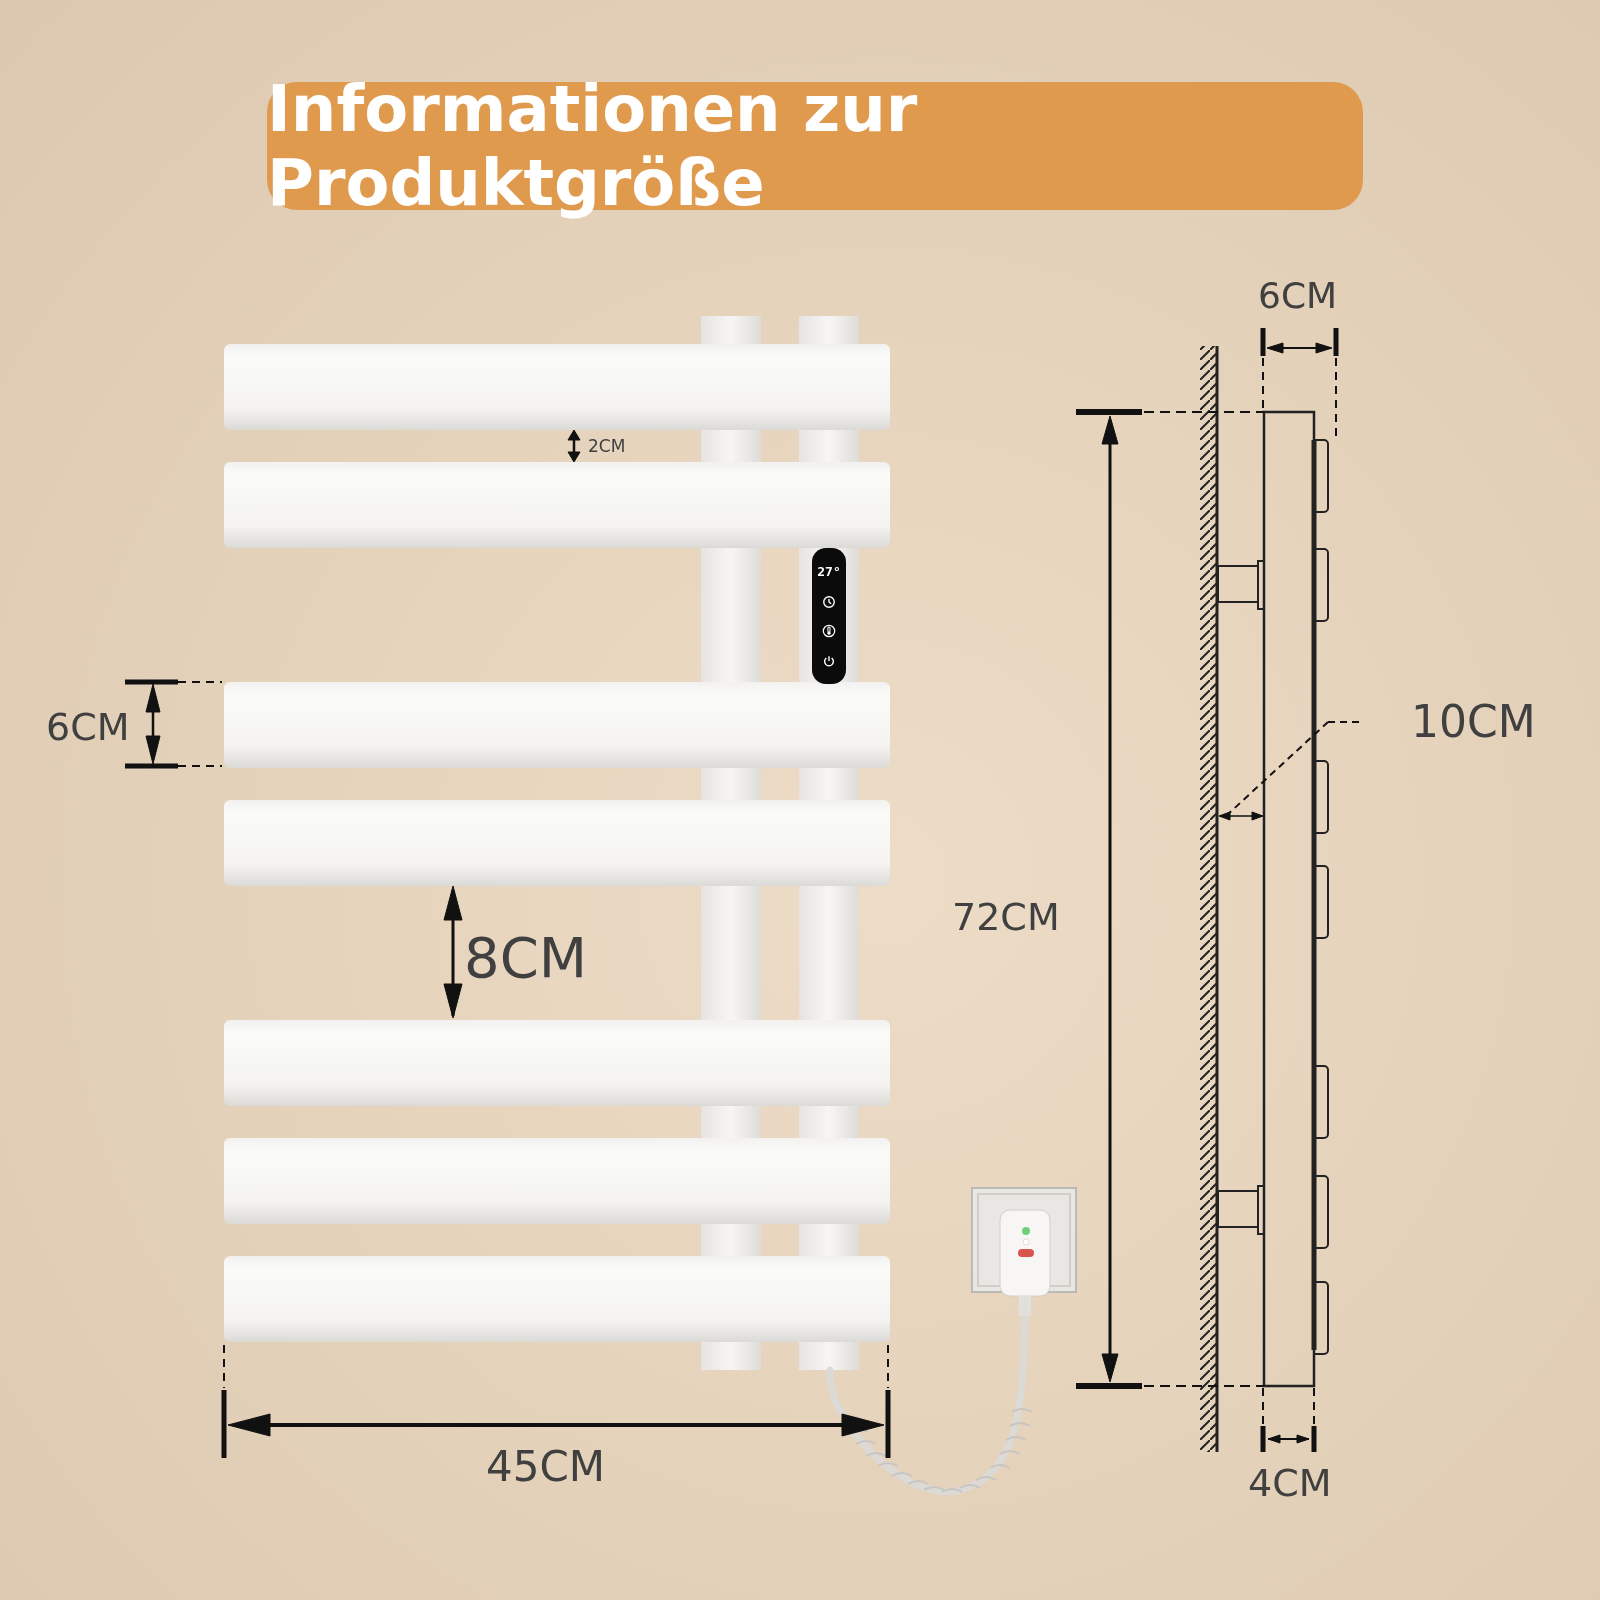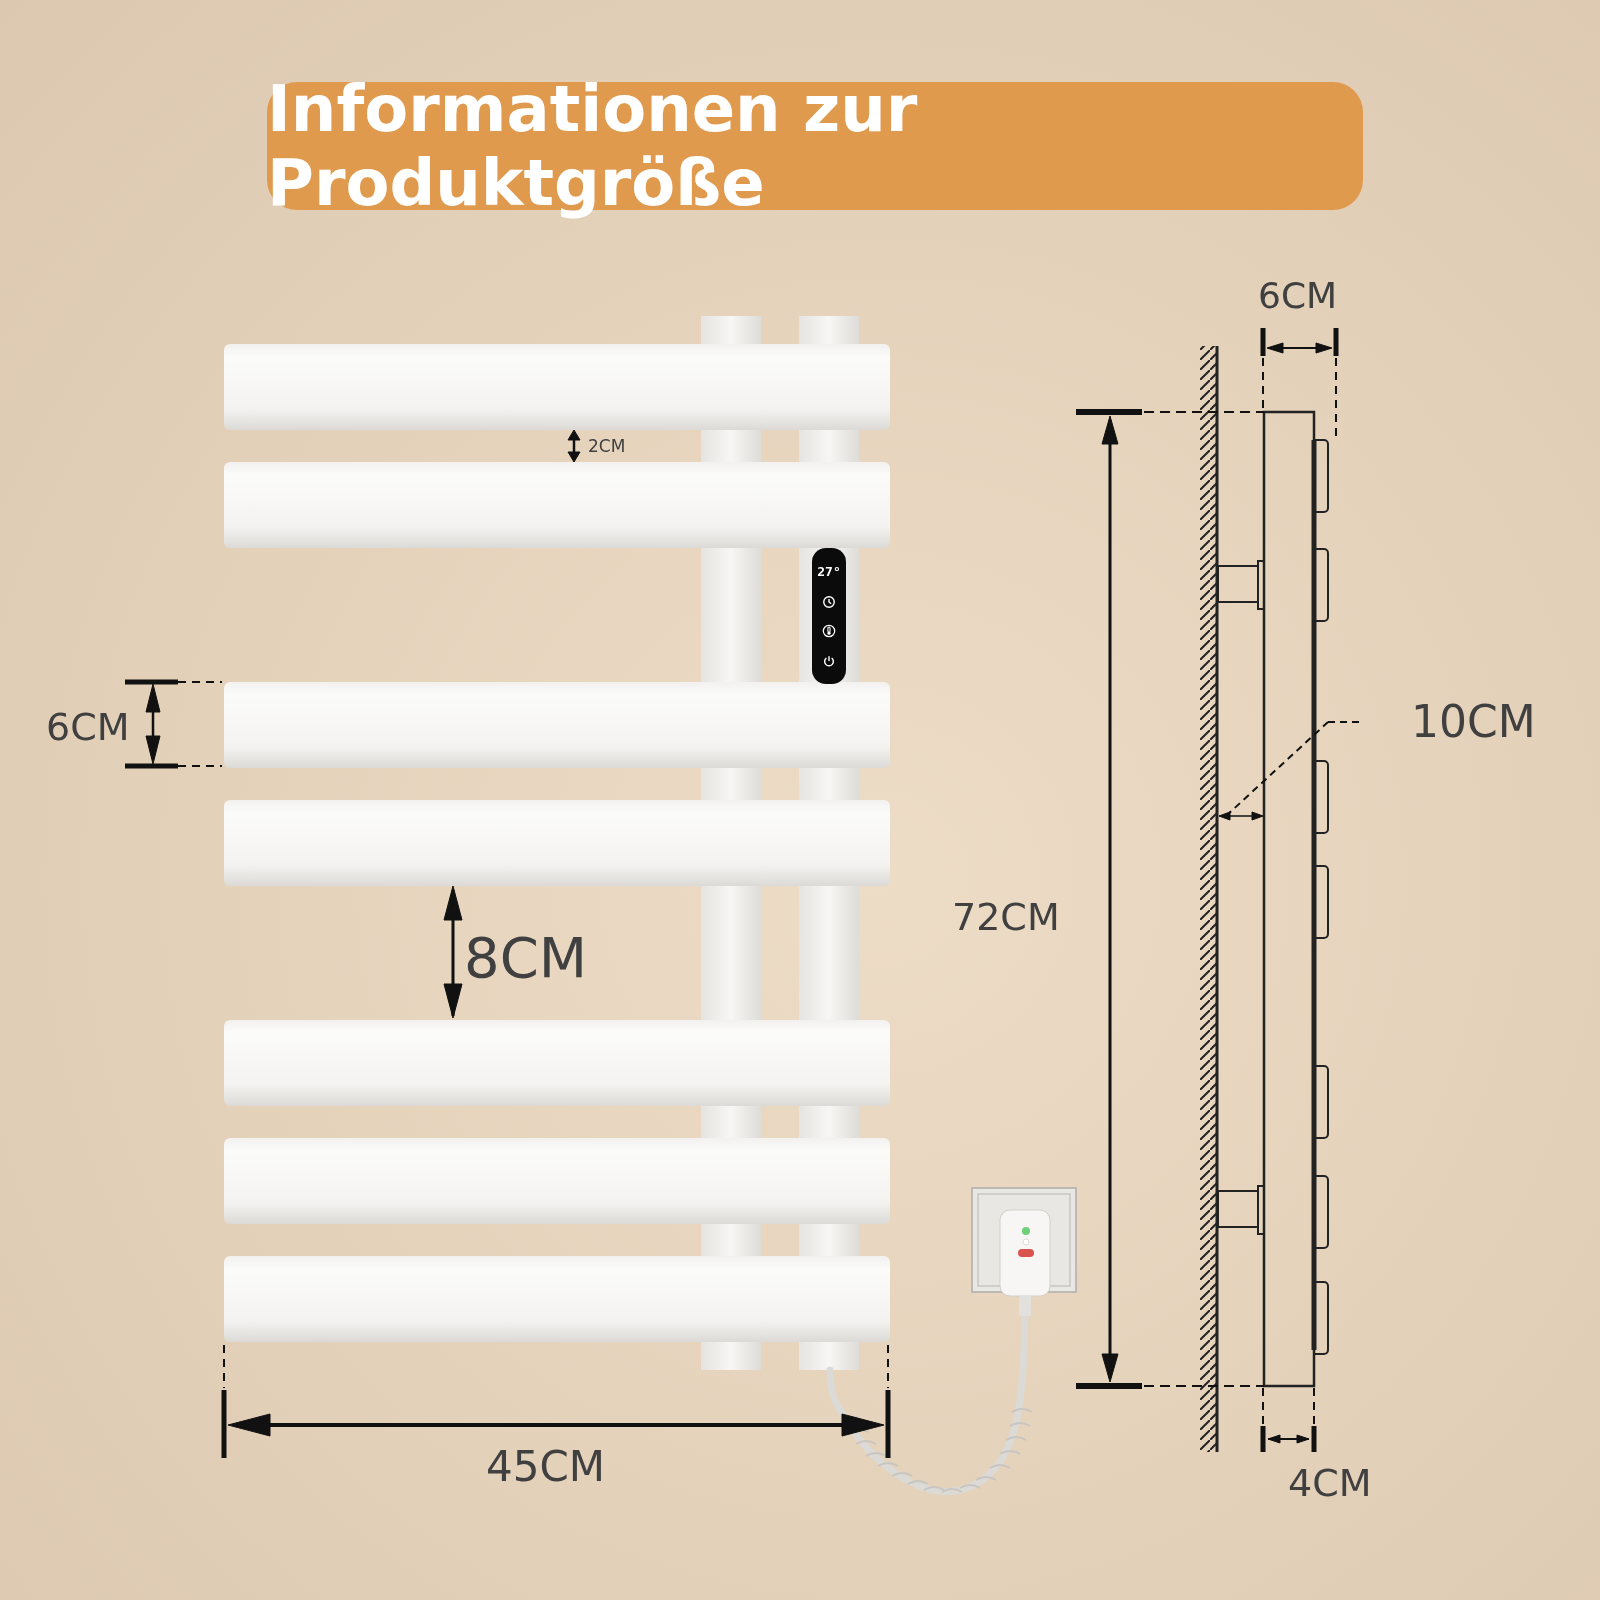--- a/index.html
+++ b/index.html
@@ -193,13 +193,13 @@
   </svg>
 </div>
 
 <div class="dim-label" style="left:588px; top:438px; font-size:17px;">2CM</div>
 <div class="dim-label" style="left:46px; top:708px; font-size:38px;">6CM</div>
 <div class="dim-label" style="left:464px; top:930px; font-size:56px;">8CM</div>
 <div class="dim-label" style="left:486px; top:1446px; font-size:42px;">45CM</div>
 <div class="dim-label" style="left:1258px; top:278px; font-size:36px;">6CM</div>
 <div class="dim-label" style="left:1384px; top:700px; font-size:44px;margin-left:27px;">10CM</div>
 <div class="dim-label" style="left:952px; top:898px; font-size:38px;">72CM</div>
-<div class="dim-label" style="left:1248px; top:1464px; font-size:38px;margin-left:40px;">4CM</div>
+<div class="dim-label" style="left:1248px; top:1464px; font-size:38px;">4CM</div>
 
 </body></html>

